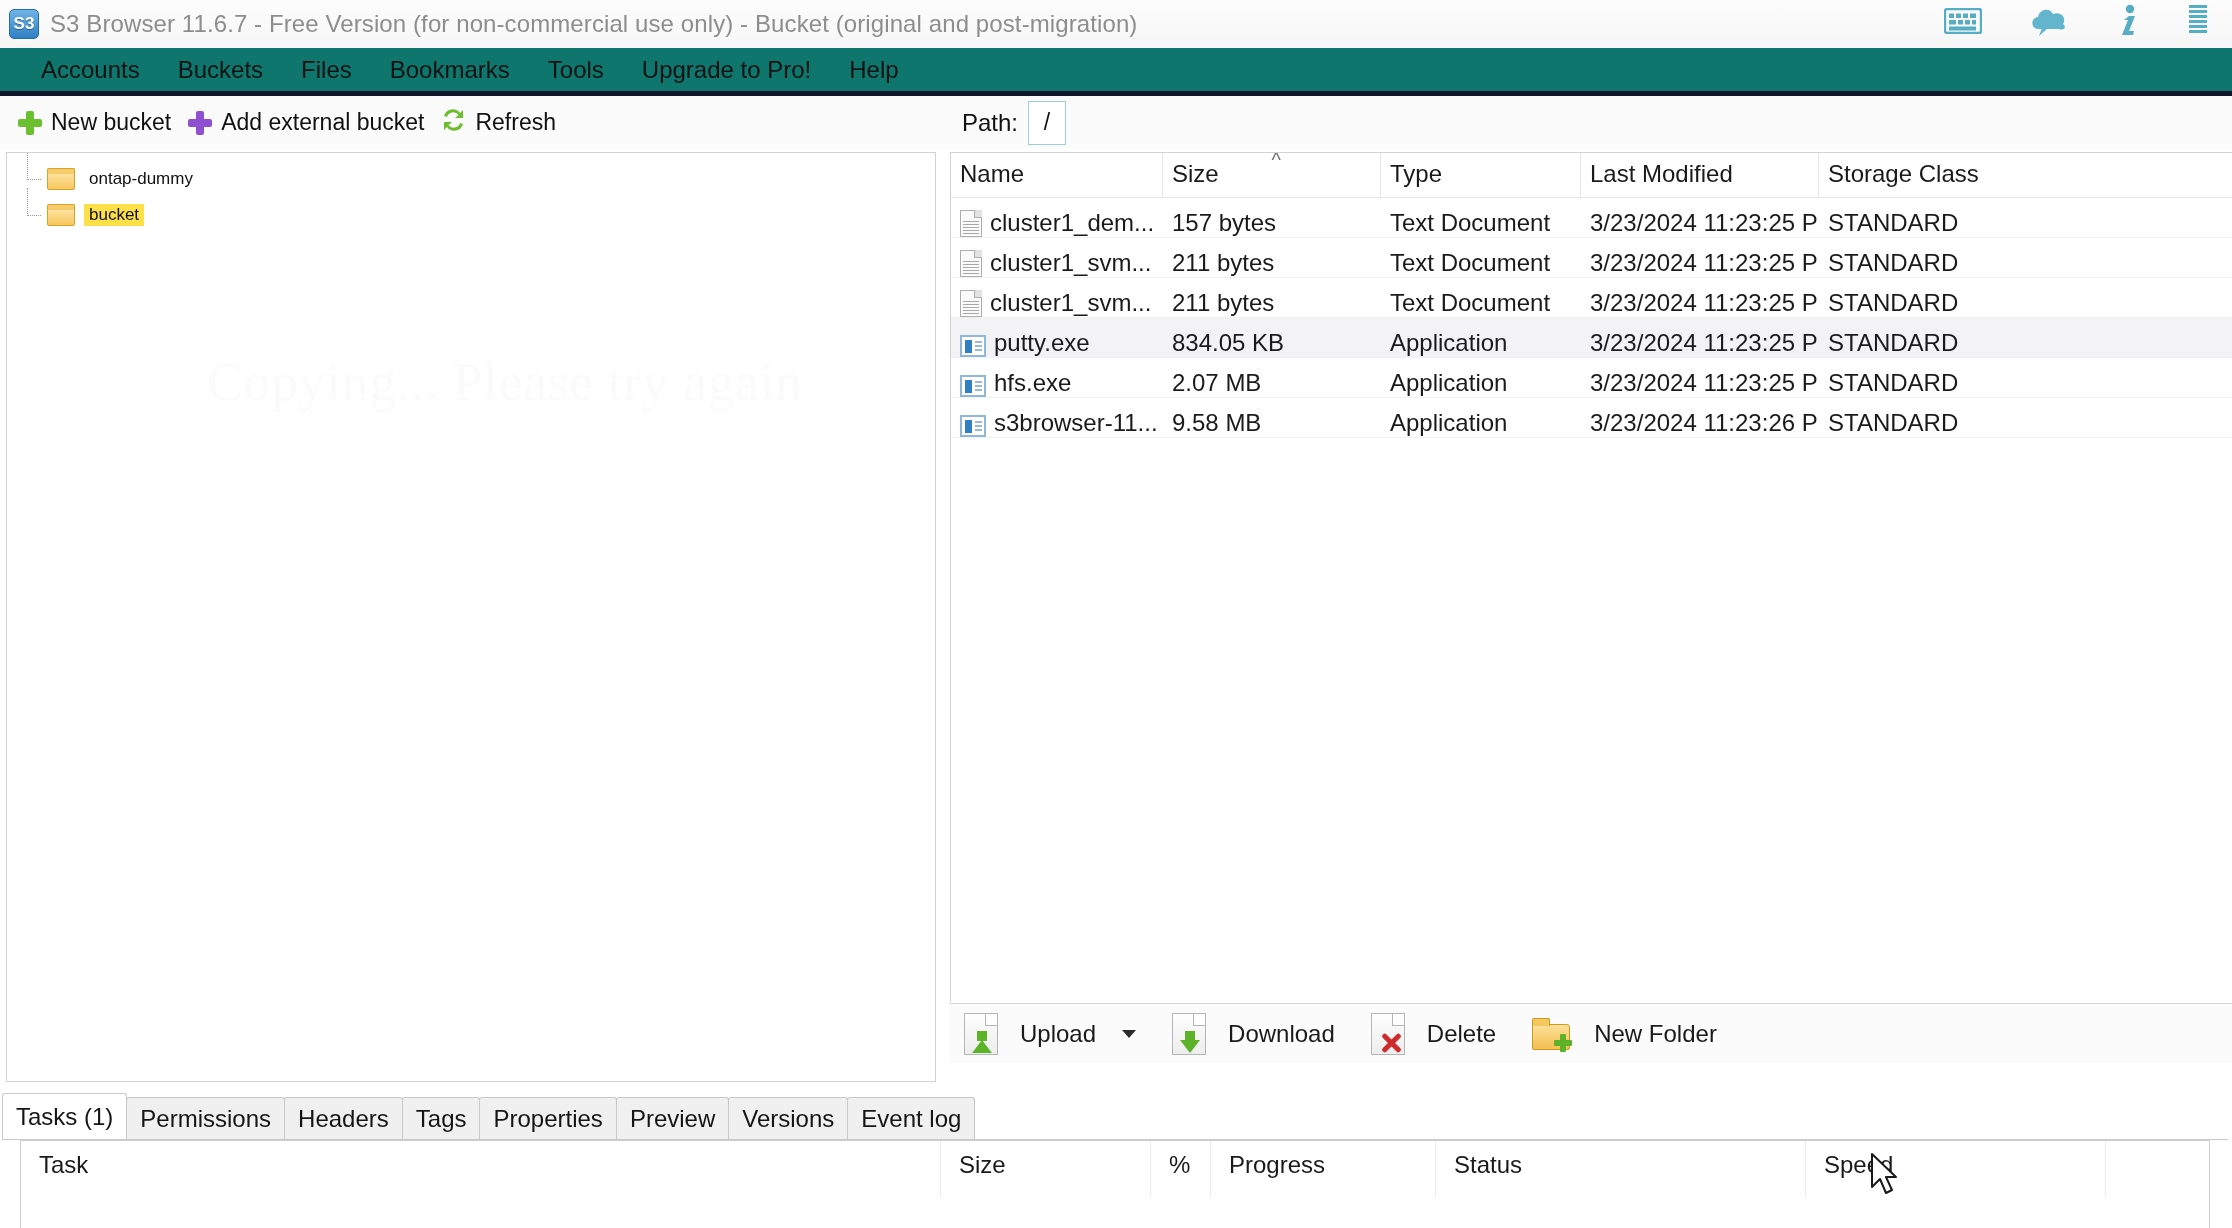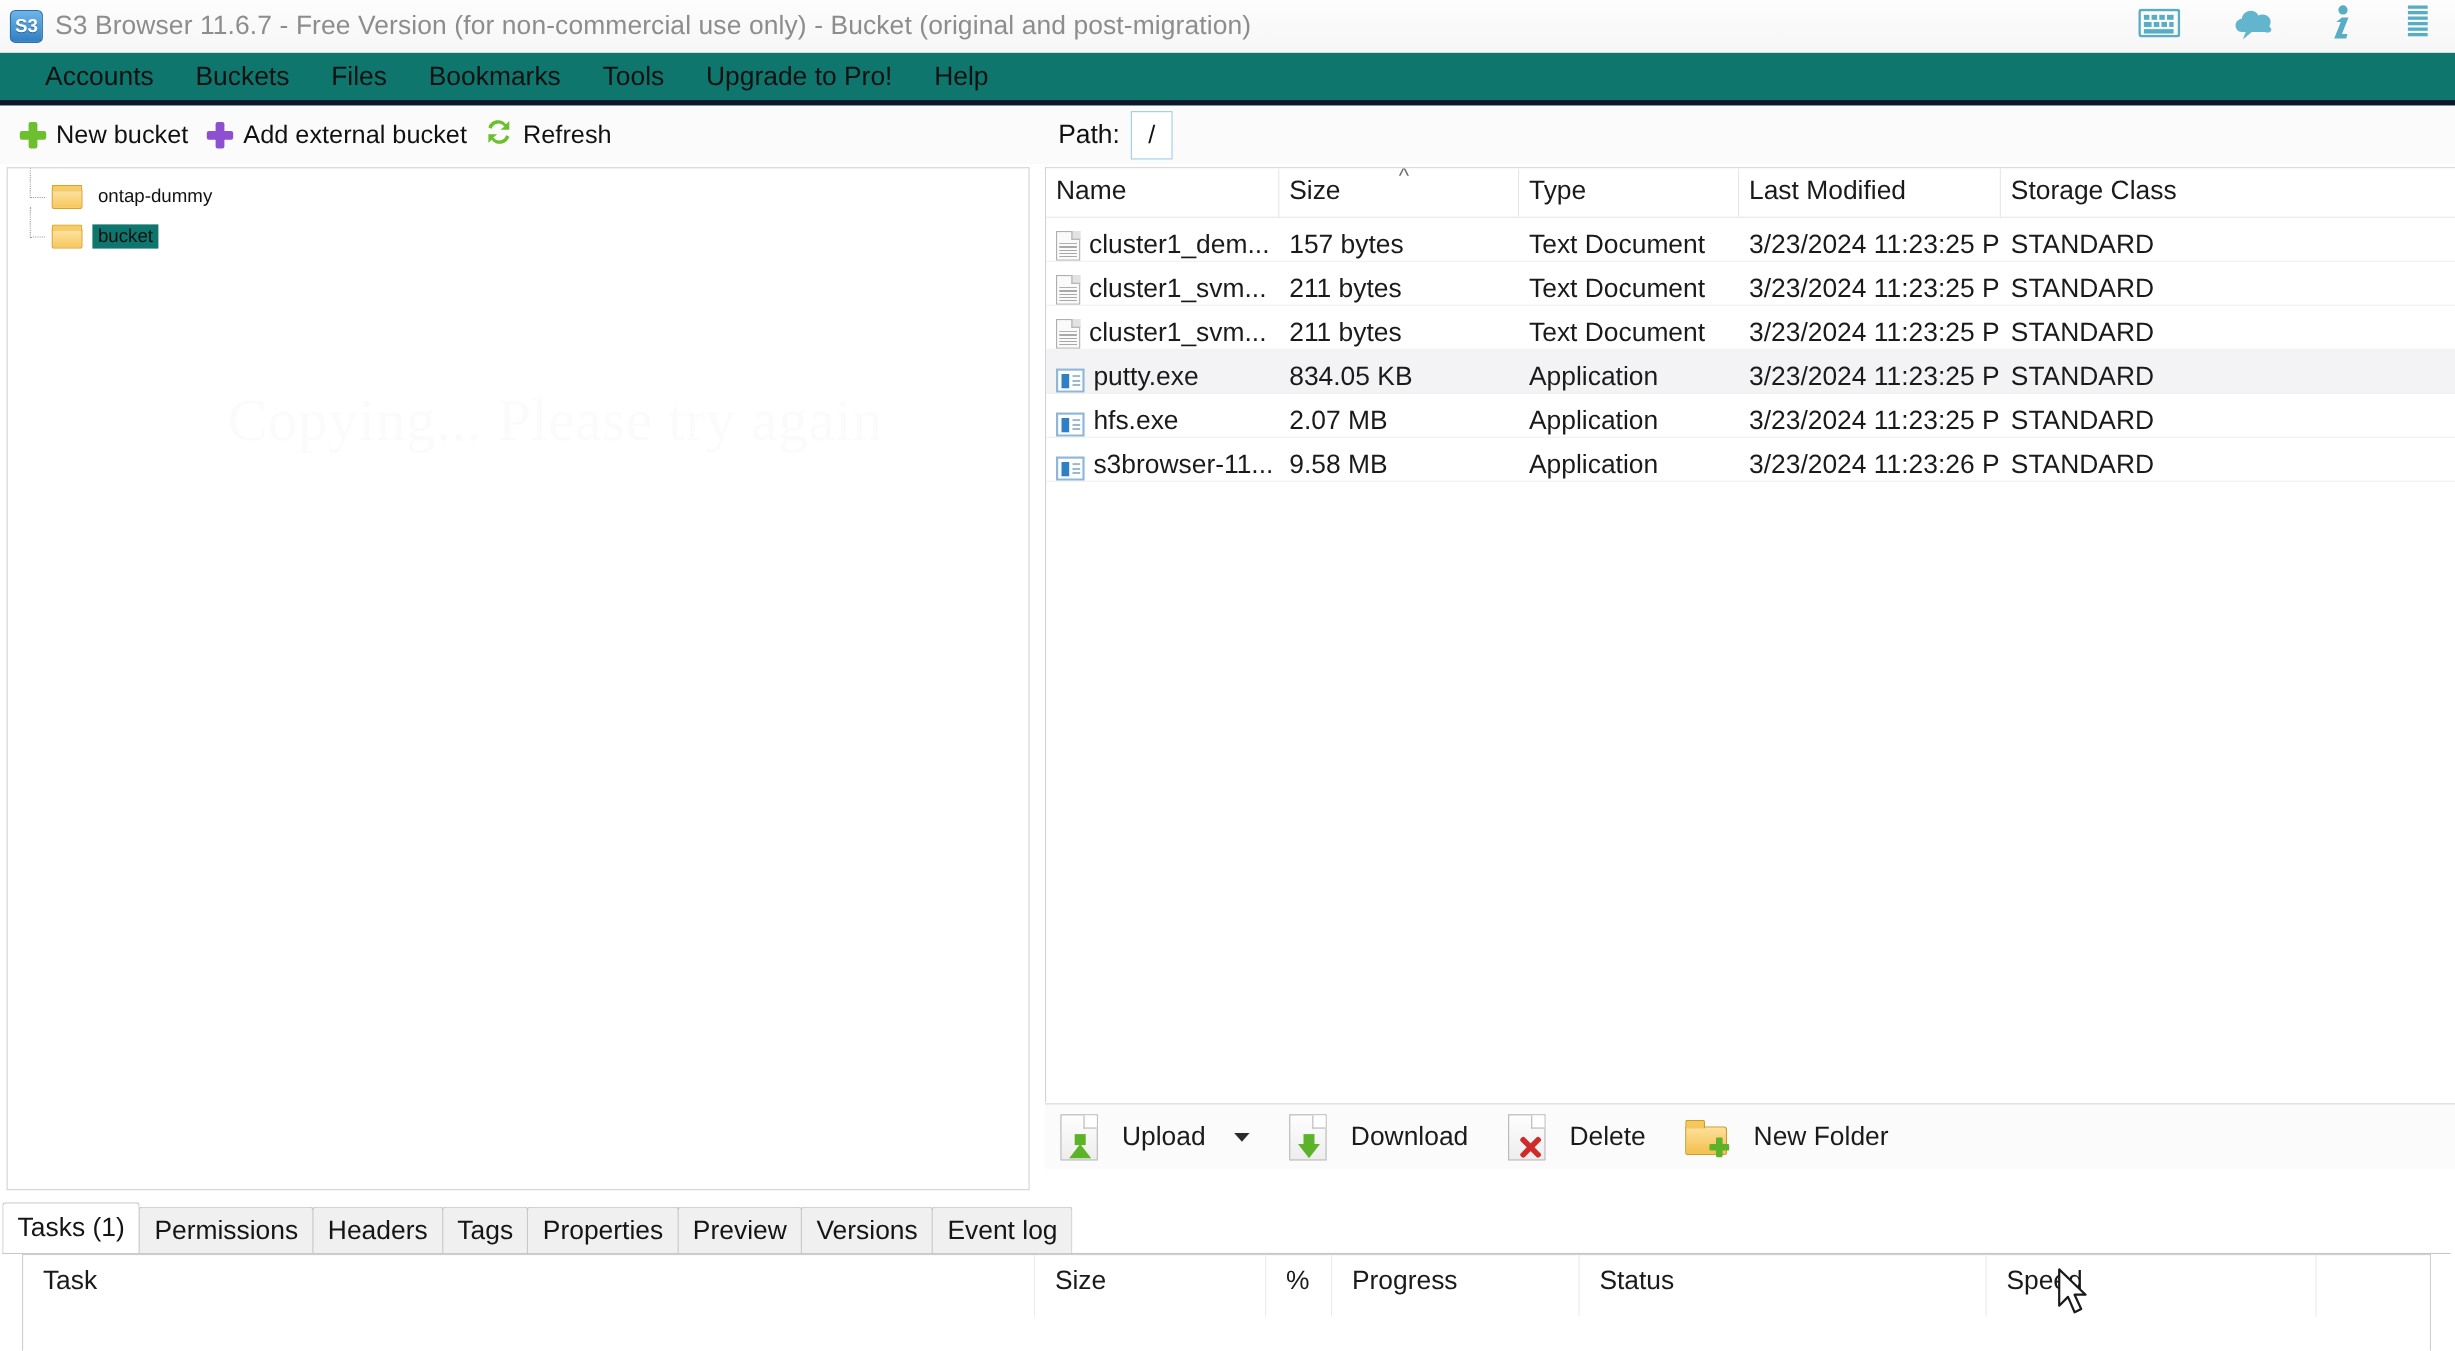--- a/index.html
+++ b/index.html
@@ -99,21 +99,21 @@
     white-space: nowrap; pointer-events: none;
     letter-spacing: .5px;
   }
   .treeitem {
     position: relative;
     display: flex; align-items: center;
     height: 36px; padding-left: 40px;
     font-size: 17px; color: #111;
     cursor: default; width: fit-content;
   }
-  .treeitem.sel > .tlabel { background: #0f766e; }
+  .treeitem.sel > .tlabel { background: #fde047; }
   .tlabel { padding: 1px 5px; }
   .folder {
     width: 28px; height: 22px; margin-right: 9px; flex: none;
     position: relative;
   }
   .folder .back {
     position: absolute; left: 0; bottom: 0; width: 28px; height: 19px;
     background: linear-gradient(#fde5a8, #f7c75c);
     border: 1px solid #d9a227; border-radius: 1px 3px 2px 2px;
   }

